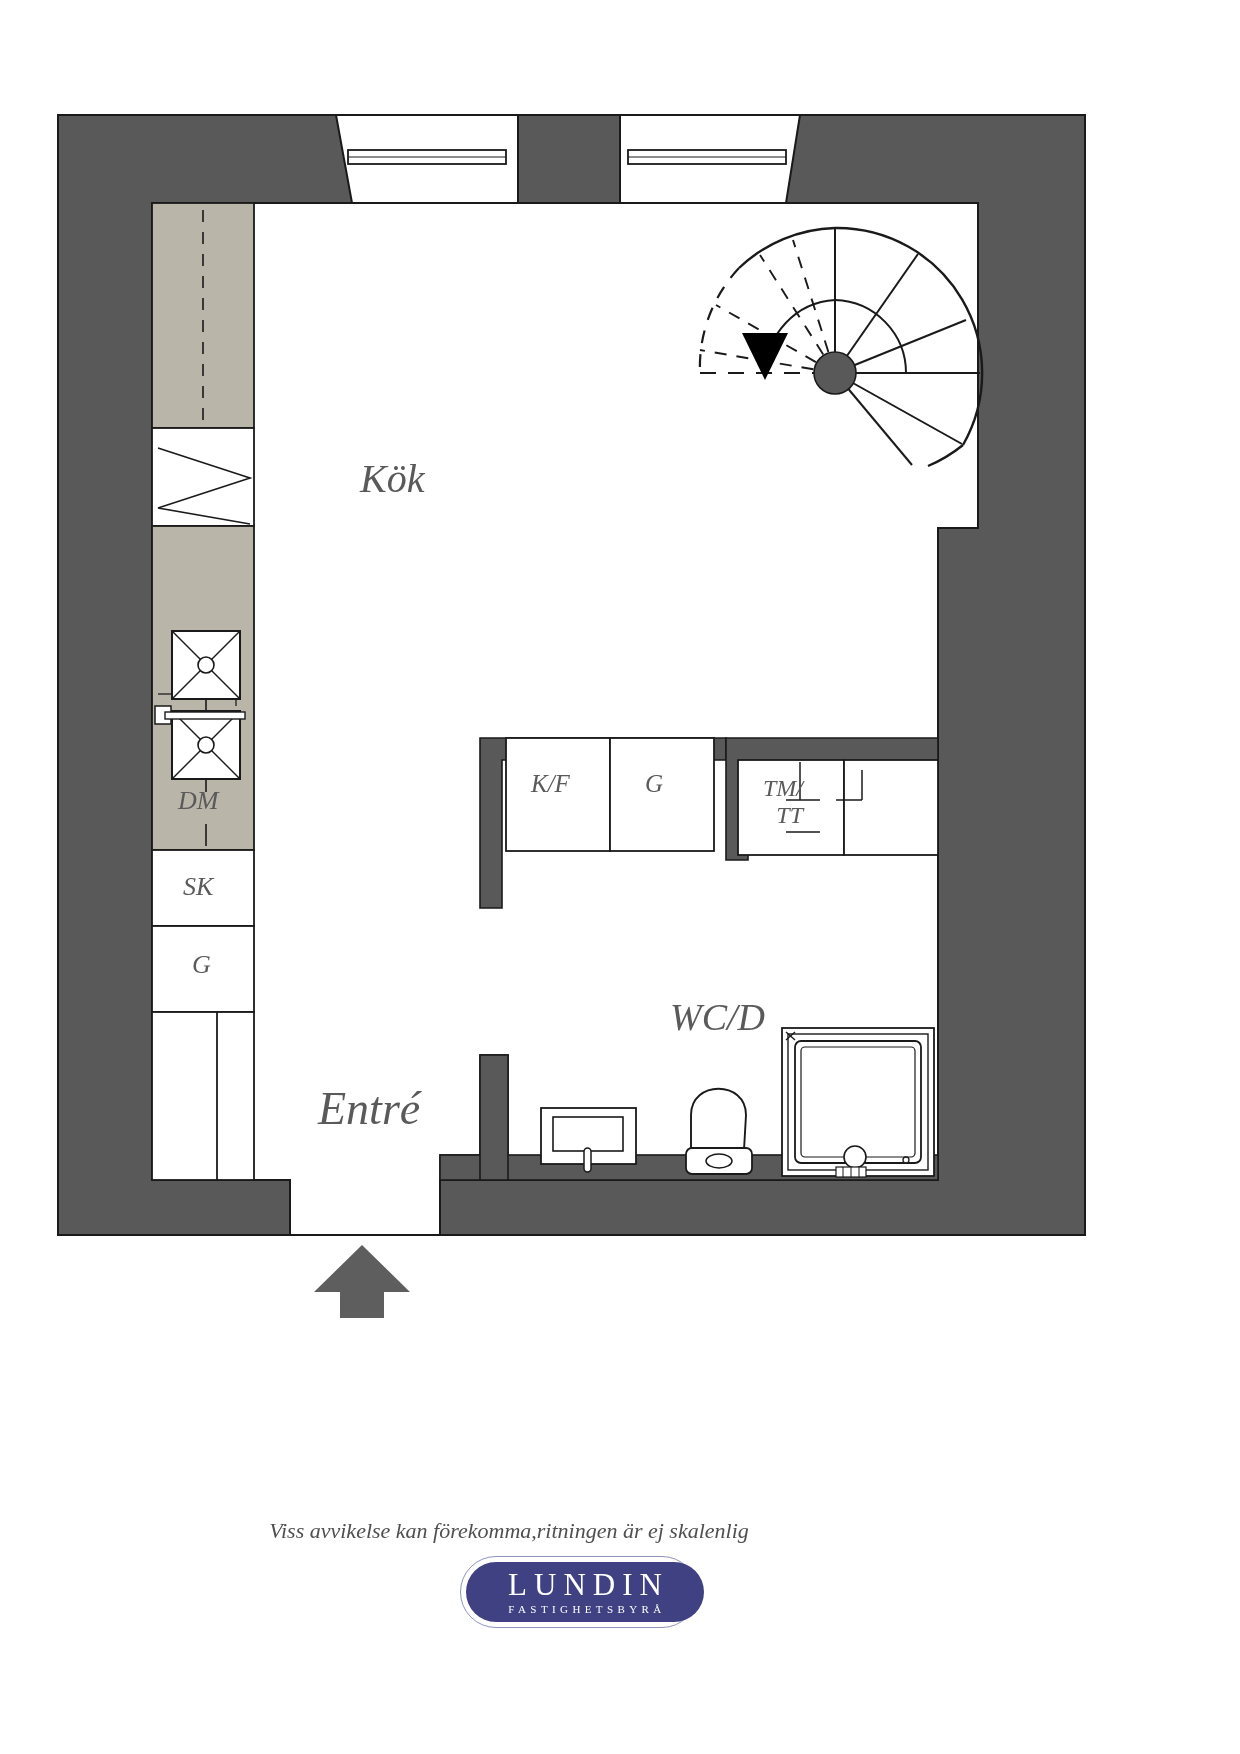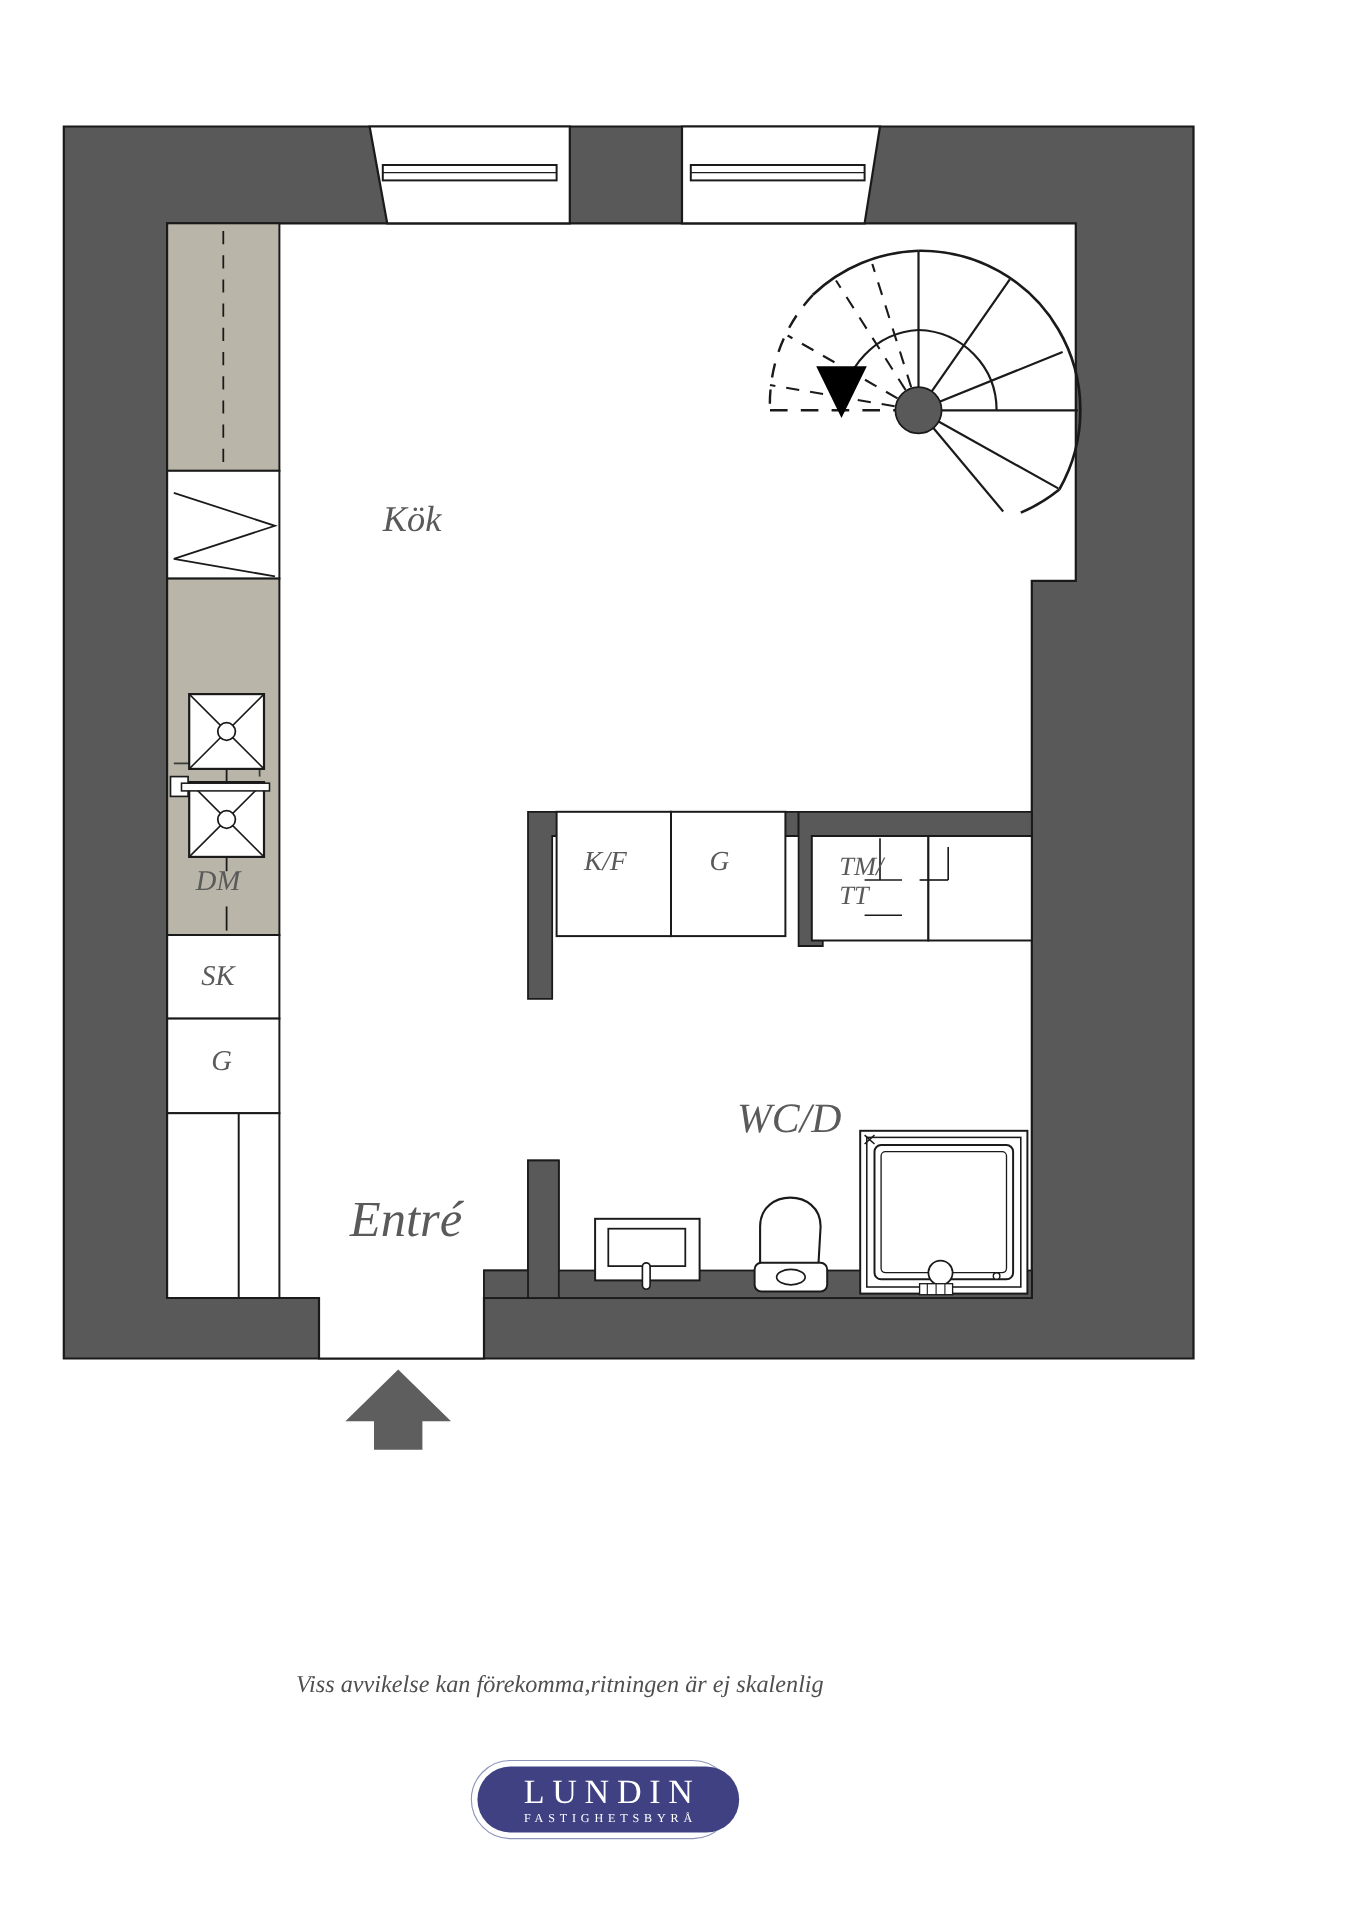--- a/index.html
+++ b/index.html
@@ -12,21 +12,21 @@
     position:absolute;left:0;top:26px;width:1240px;text-align:center;
     font-family:"Liberation Serif", serif;font-style:italic;
     font-size:35px;color:#4a4a4a;letter-spacing:.5px;
   }
   .disclaimer{
     position:absolute;left:0;top:1518px;width:1018px;text-align:center;
     font-family:"Liberation Serif", serif;font-style:italic;
     font-size:22px;color:#4f4f4f;
   }
   .logo-wrap{
-    position:absolute;left:428px;top:1556px;width:240px;height:74px;margin-top:44px;
+    position:absolute;left:460px;top:1556px;width:240px;height:74px;
   }
   .logo-outline{
     position:absolute;left:0;top:0;width:238px;height:72px;
     border:1.5px solid #8e93bb;border-radius:36px;box-sizing:border-box;
     background:transparent;
   }
   .logo-pill{
     position:absolute;left:6px;top:6px;width:238px;height:60px;
     background:#3f4183;border-radius:30px;box-sizing:border-box;
     display:flex;flex-direction:column;align-items:center;justify-content:center;
@@ -36,29 +36,29 @@
     font-size:31px;letter-spacing:7px;line-height:1;padding-left:7px;
   }
   .logo-sub{
     color:#ffffff;font-family:"Liberation Serif", serif;
     font-size:11px;letter-spacing:4.4px;line-height:1;margin-top:4px;padding-left:4px;
   }
   .room-label{
     position:absolute;font-family:"Liberation Serif", serif;font-style:italic;
     color:#5a5a5a;white-space:nowrap;
   }
-  .lbl-kok{left:348px;top:455px;font-size:33px;}
+  .lbl-kok{left:360px;top:455px;font-size:40px;}
   .lbl-entre{left:318px;top:1082px;font-size:46px;}
   .lbl-wcd{left:670px;top:950px;font-size:38px;margin-top:45px;}
   .lbl-dm{left:178px;top:786px;font-size:26px;}
   .lbl-sk{left:183px;top:872px;font-size:26px;}
   .lbl-g1{left:192px;top:950px;font-size:26px;}
   .lbl-kf{left:531px;top:770px;font-size:25px;font-family:Liberation Serif, serif;}
   .lbl-g2{left:645px;top:770px;font-size:25px;}
-  .lbl-tm{left:763px;top:775px;font-size:24px;line-height:1.12;text-align:left;}
+  .lbl-tm{left:763px;top:775px;font-size:24px;line-height:1.12;text-align:right;}
   svg{position:absolute;left:0;top:0;}
 </style>
 </head>
 <body>
 
 <div id="plan-root">
 
 
   <svg width="1240" height="1754" viewBox="0 0 1240 1754">
 

